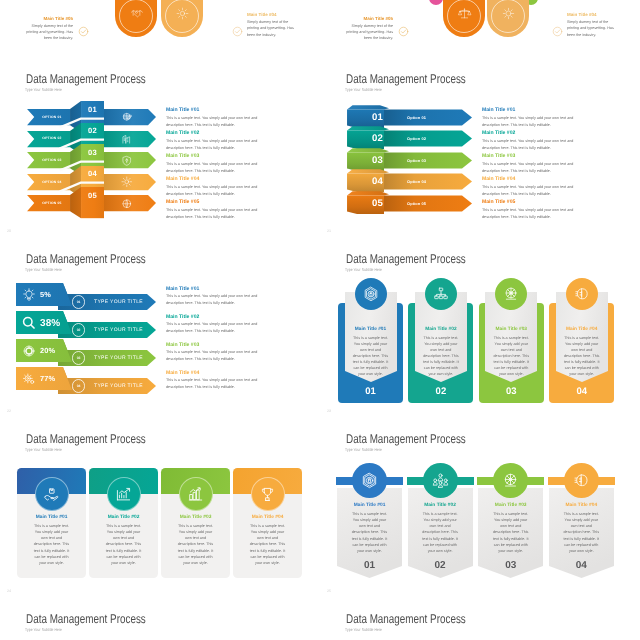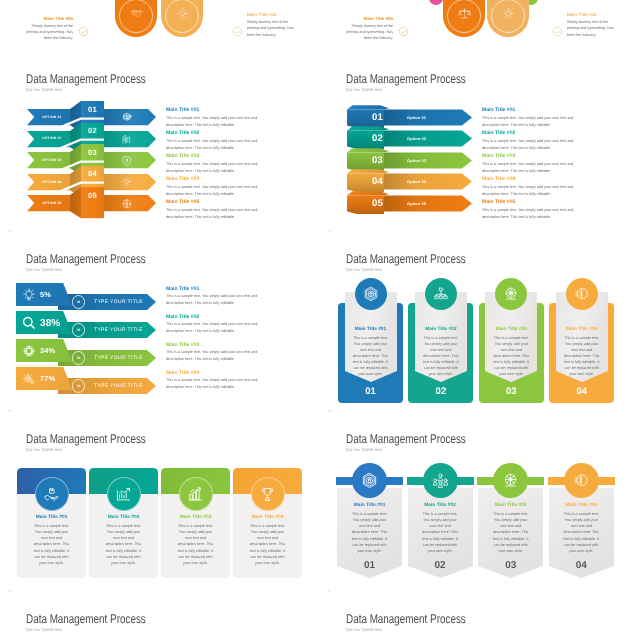--- a/index.html
+++ b/index.html
@@ -495,21 +495,21 @@
         </defs>
         <path d="M58 11 H147 L156 19 L147 27 H58 Z" fill="url(#s2c2)"></path>
         <path d="M63 0 L72 23 H64 V11 Z" fill="#76a635"></path>
         <path d="M16 0 H63 L72 23 H16 Z" fill="url(#s2l2)"></path>
       </svg>
       <svg viewBox="0 0 24 24" width="14" height="14" fill="none" stroke="#ffffff" stroke-width="1.25" stroke-linecap="round" stroke-linejoin="round" style="position:absolute;left:22px;top:103.6px;opacity:.96;">
         <circle cx="12" cy="12" r="8.4"></circle>
         <circle cx="12" cy="12" r="5.2" stroke-width="2.4"></circle>
         <path d="M12 3.6v3M12 17.4v3M3.6 12h3M17.4 12h3"></path>
       </svg>
-      <div style="position:absolute;left:40px;top:105.9px;width:32px;font-size:7.4px;font-weight:bold;color:#fff;letter-spacing:.1px;">34%</div>
+      <div style="position:absolute;left:40px;top:105.9px;width:32px;font-size:7.4px;font-weight:bold;color:#fff;letter-spacing:.1px;">20%</div>
       <div style="position:absolute;left:72px;top:111.4px;width:13.2px;height:13.2px;border:0.8px solid rgba(255,255,255,.80);border-radius:50%;box-sizing:border-box;"></div>
       <div style="position:absolute;left:72px;top:115.9px;width:13.2px;text-align:center;font-size:3.4px;font-weight:bold;color:#fff;">03</div>
       <div style="position:absolute;left:94px;top:115.2px;font-size:5.0px;color:#fff;letter-spacing:.35px;">TYPE YOUR TITLE</div>
       <div style="position:absolute;left:166px;top:101.6px;width:132px;">
         <div class="mt" style="font-size:5.1px;color:#8cc63f;margin-bottom:1.7px;">Main Title #03</div>
         <div style="font-size:3.72px;color:#6b6b6b;line-height:6.9px;width:107px;">This is a sample text. You simply add your own text and description here. This text is fully editable.</div>
       </div>
       <svg width="320" height="36" viewBox="0 0 320 36" style="position:absolute;left:0;top:127px;">
         <defs>
           <linearGradient id="s2c3" x1="0" y1="0" x2="1" y2="0">

